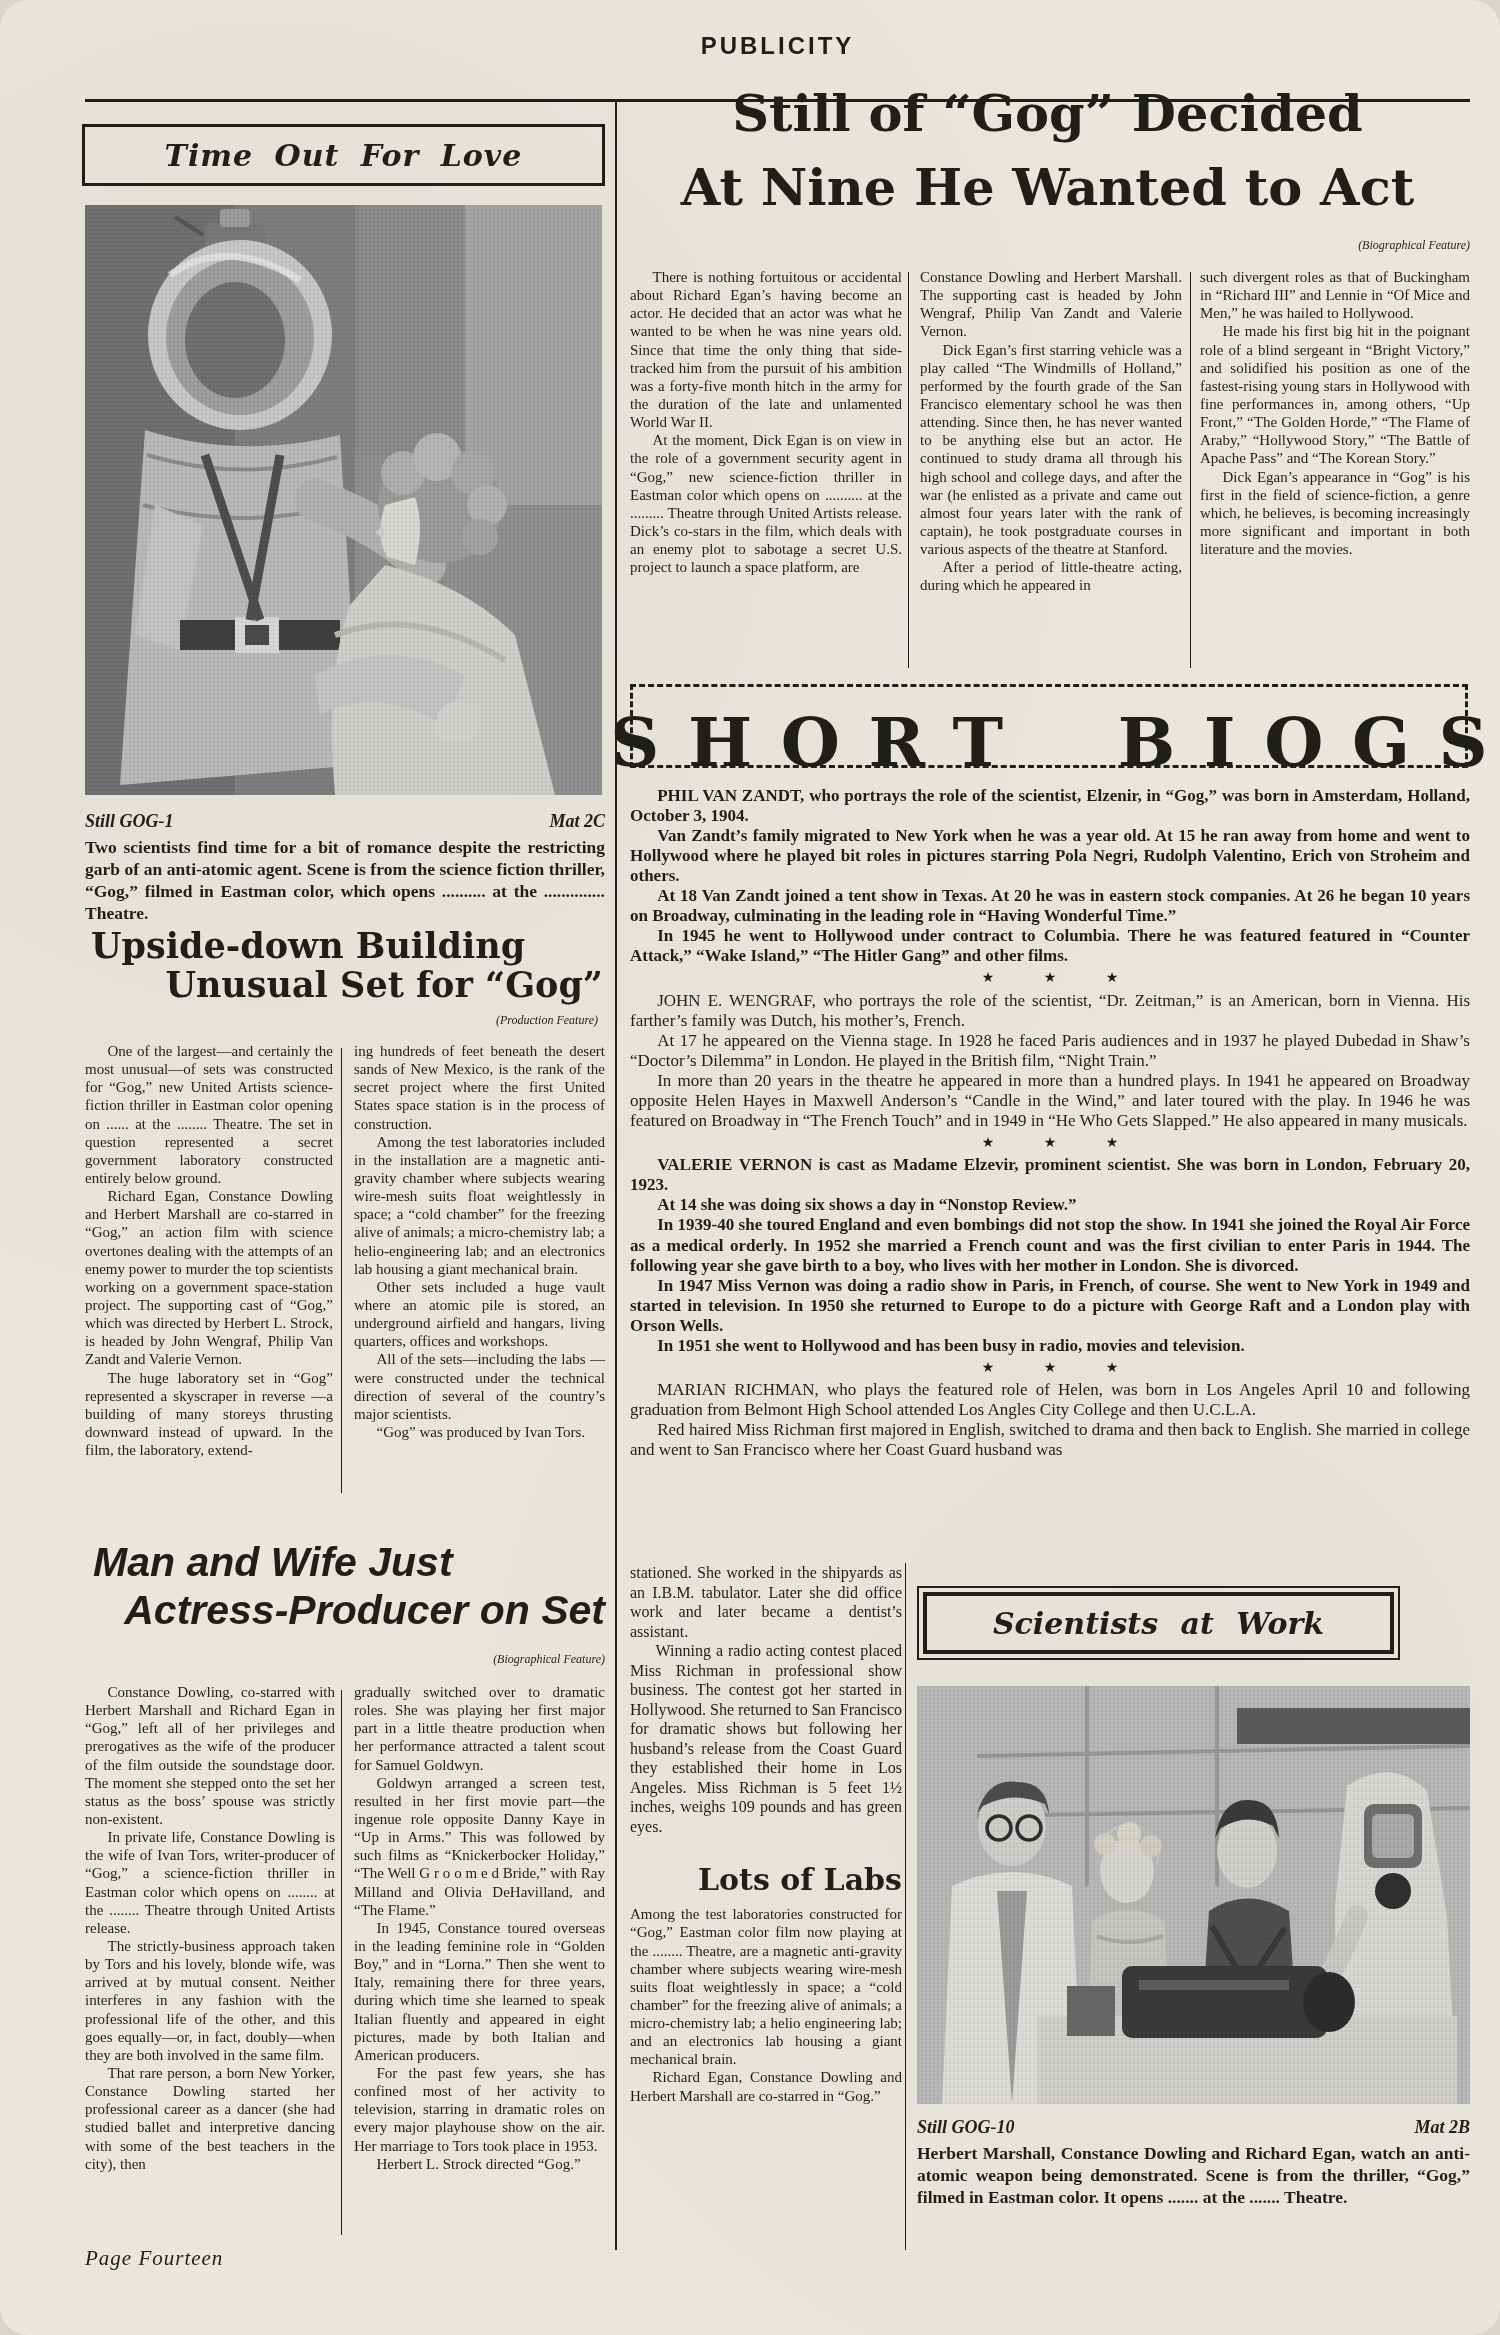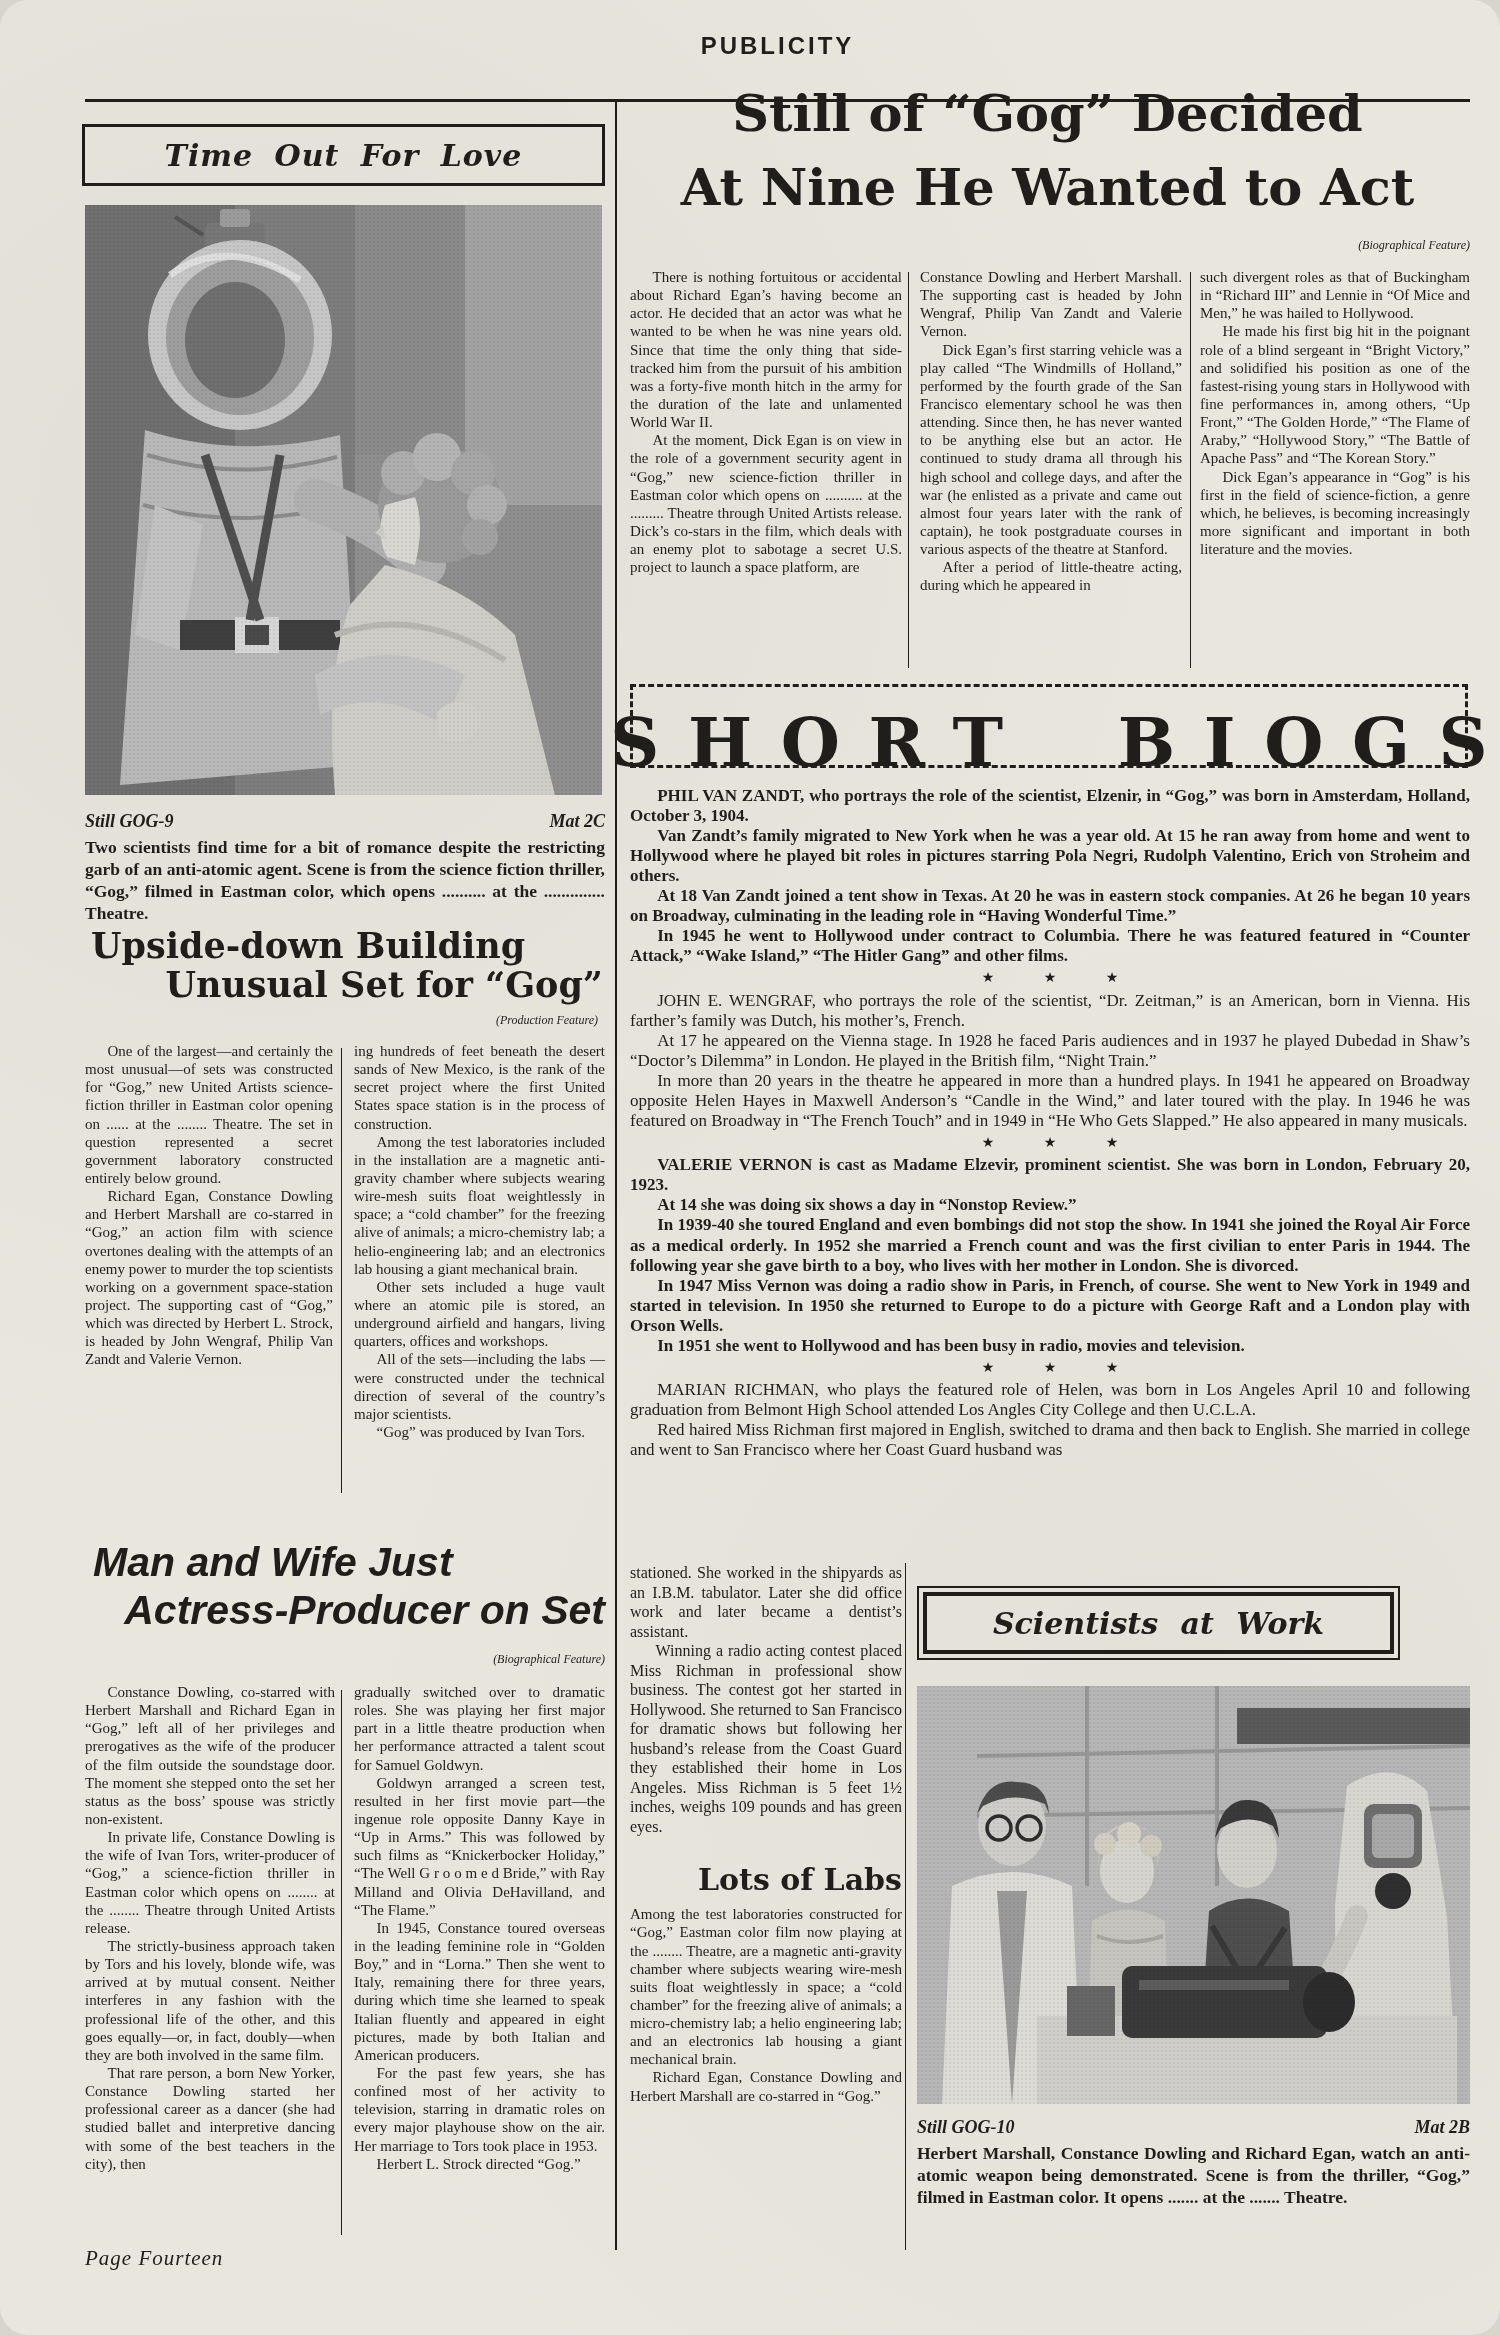--- a/index.html
+++ b/index.html
@@ -164,34 +164,35 @@
         <path d="M250 430 Q330 400 420 455" stroke="#b9b7b2" stroke-width="6" fill="none"></path>
         <path d="M230 470 Q300 430 380 470 L360 520 Q290 480 235 510 Z" fill="#c3c3c3"></path>
         <path d="M352 508 q14 -18 34 -8 q16 8 6 26 q-12 18 -40 6 Z" fill="#d2d0cb"></path>
       </g>
       <rect width="517" height="590" fill="url(#ht1)"></rect>
     </svg>
   </div>
 
   <div class="abs caption cap1">
     <div class="cap-head">
-      <span>Still GOG-9</span>
+      <span>Still GOG-1</span>
       <span>Mat 2C</span>
     </div>
     <div class="cap-text">Two scientists find time for a bit of romance despite the restricting garb of an anti-atomic agent. Scene is from the science fiction thriller, “Gog,” filmed in Eastman color, which opens .......... at the .............. Theatre.</div>
   </div>
 
   <div class="abs display-serif upside-head">
     <div class="l1">Upside-down Building</div>
     <div class="l2">Unusual Set for “Gog”</div>
   </div>
   <div class="kicker upside-kicker">(Production Feature)</div>
   <div class="body-copy up-colA">
       <p class="para">One of the largest—and certainly the most unusual—of sets was constructed for “Gog,” new United Artists science-fiction thriller in Eastman color opening on ...... at the ........ Theatre. The set in question represented a secret government laboratory constructed entirely below ground.</p>
       <p class="para">Richard Egan, Constance Dowling and Herbert Marshall are co-starred in “Gog,” an action film with science overtones dealing with the attempts of an enemy power to murder the top scientists working on a government space-station project. The supporting cast of “Gog,” which was directed by Herbert L. Strock, is headed by John Wengraf, Philip Van Zandt and Valerie Vernon.</p>
+      <p class="para">The huge laboratory set in “Gog” represented a skyscraper in reverse —a building of many storeys thrusting downward instead of upward. In the film, the laboratory, extend-</p>
     </div>
   <div class="body-copy up-colB cont">
       <p class="para">ing hundreds of feet beneath the desert sands of New Mexico, is the rank of the secret project where the first United States space station is in the process of construction.</p>
       <p class="para">Among the test laboratories included in the installation are a magnetic anti-gravity chamber where subjects wearing wire-mesh suits float weightlessly in space; a “cold chamber” for the freezing alive of animals; a micro-chemistry lab; a helio-engineering lab; and an electronics lab housing a giant mechanical brain.</p>
       <p class="para">Other sets included a huge vault where an atomic pile is stored, an underground airfield and hangars, living quarters, offices and workshops.</p>
       <p class="para">All of the sets—including the labs —were constructed under the technical direction of several of the country’s major scientists.</p>
       <p class="para">“Gog” was produced by Ivan Tors.</p>
     </div>
   <div class="vrule up-div"></div>
 

